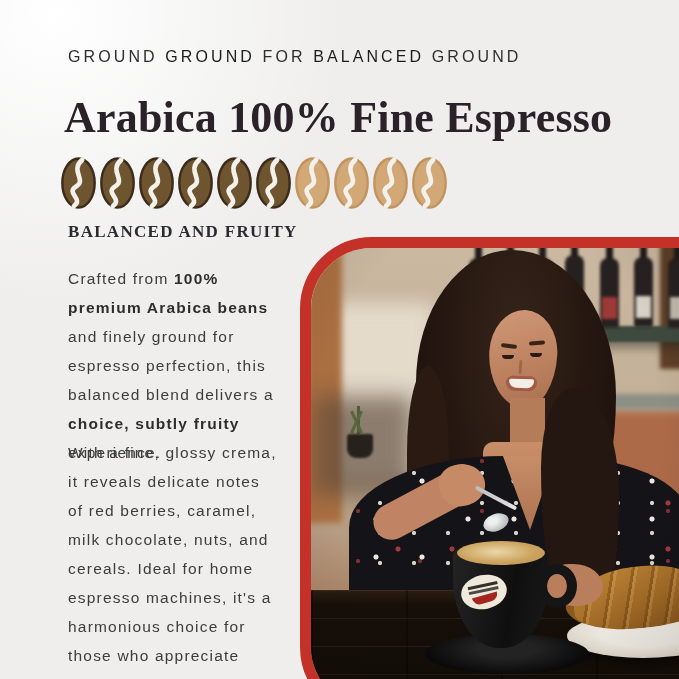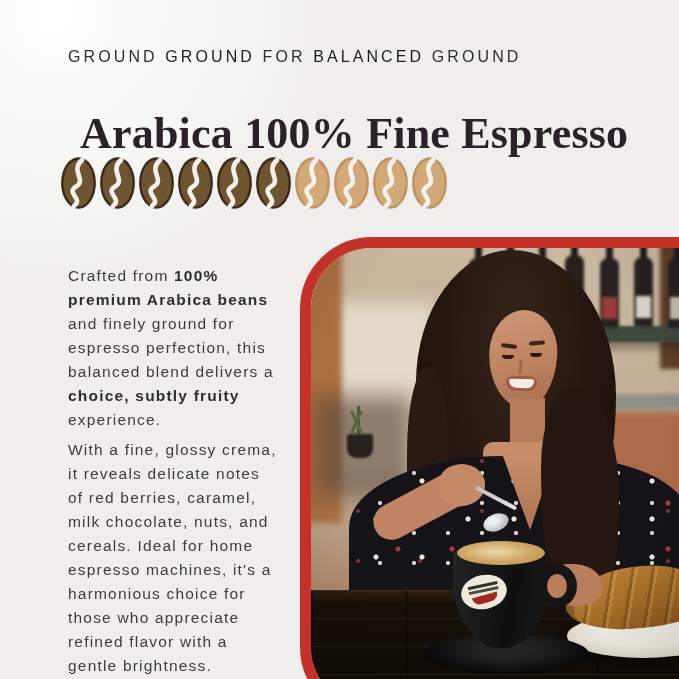--- a/index.html
+++ b/index.html
@@ -11,21 +11,21 @@
   .abs{position:absolute;}
   
   .tagline{left:68px;top:48px;font-size:16px;letter-spacing:3.1px;color:#2e2e2e;white-space:nowrap;}
   .tagline .b{font-weight:400;color:#1d1d1d;}
   .title{left:64px;top:92px;font-family:"Liberation Serif", serif;font-weight:700;
          font-size:44px;color:#2b2128;letter-spacing:0.2px;white-space:nowrap;}
   .beans{left:60px;top:155px;display:flex;gap:2px;}
   .bean{display:block;line-height:0;}
   .subtitle{left:68px;top:222px;font-family:"Liberation Serif", serif;font-weight:700;
             font-size:17px;letter-spacing:1.3px;color:#2a2a31;white-space:nowrap;}
-  .para{left:68px;width:250px;font-size:15.5px;line-height:24px;letter-spacing:1.2px;
+  .para{left:68px;width:250px;font-size:15.5px;line-height:29px;letter-spacing:1.2px;
         color:#3c3c3c;white-space:pre-line;}
   .para .b{font-weight:700;color:#2d2d2d;}
   .para1{top:264px;}
   .para2{top:438px;}
   
   .photo-frame{left:300px;top:237px;right:-40px;bottom:-40px;
     border:11px solid #c43129;border-radius:72px 0 0 72px;overflow:hidden;background:#c7b49d;}
   .scene{position:absolute;inset:0;}
   .scene div{position:absolute;}
   .wall{inset:0;background:linear-gradient(180deg,#cab8a1 0%,#c2ae95 42%,#b69c83 62%,#a87c5c 82%,#9c6e4e 100%);}
@@ -115,21 +115,21 @@
                    border-radius:0 0 12px 12px;transform:rotate(-4deg);}
   .vignette{inset:0;background:radial-gradient(ellipse at 45% 40%,rgba(0,0,0,0) 55%,rgba(20,10,5,.18) 100%);}
 </style>
 </head>
 <body>
 
 <div class="canvas">
 
   <div class="abs tagline"><span>GROUND </span><span class="b">GROUND</span><span> FOR </span><span class="b">BALANCED</span><span> GROUND</span></div>
 
-  <h1 class="abs title" style="margin:16px;">Arabica 100% Fine Espresso</h1>
+  <h1 class="abs title" style="margin:0;">Arabica 100% Fine Espresso</h1>
 
   <div class="abs beans">
       <span class="bean"><svg viewBox="0 0 40 58" width="37" height="56">
           <ellipse cx="20" cy="29" rx="17.5" ry="26.5" fill="#6f5430" stroke="#3b2b1a" stroke-width="2.6"></ellipse>
           <path d="M24 4 C 10 16, 30 26, 17 33 C 6 40, 26 46, 15 54" fill="none" stroke="#f3f1ec" stroke-width="5" stroke-linecap="round"></path>
         </svg></span>
       <span class="bean"><svg viewBox="0 0 40 58" width="37" height="56">
           <ellipse cx="20" cy="29" rx="17.5" ry="26.5" fill="#6f5430" stroke="#3b2b1a" stroke-width="2.6"></ellipse>
           <path d="M24 4 C 10 16, 30 26, 17 33 C 6 40, 26 46, 15 54" fill="none" stroke="#f3f1ec" stroke-width="5" stroke-linecap="round"></path>
         </svg></span>
@@ -160,20 +160,21 @@
       <span class="bean"><svg viewBox="0 0 40 58" width="37" height="56">
           <ellipse cx="20" cy="29" rx="17.5" ry="26.5" fill="#d2a877" stroke="#c1945f" stroke-width="2.6"></ellipse>
           <path d="M24 4 C 10 16, 30 26, 17 33 C 6 40, 26 46, 15 54" fill="none" stroke="#f3f1ec" stroke-width="5" stroke-linecap="round"></path>
         </svg></span>
       <span class="bean"><svg viewBox="0 0 40 58" width="37" height="56">
           <ellipse cx="20" cy="29" rx="17.5" ry="26.5" fill="#d2a877" stroke="#c1945f" stroke-width="2.6"></ellipse>
           <path d="M24 4 C 10 16, 30 26, 17 33 C 6 40, 26 46, 15 54" fill="none" stroke="#f3f1ec" stroke-width="5" stroke-linecap="round"></path>
         </svg></span>
     </div>
 
+  <div class="abs subtitle">BALANCED AND FRUITY</div>
 
   <p class="abs para para1" style="margin:0;"><span>Crafted from </span><span class="b">100%
 premium Arabica beans</span><span>
 and finely ground for
 espresso perfection, this
 balanced blend delivers a
 </span><span class="b">choice, subtly fruity</span><span>
 experience.</span></p>
 
   <p class="abs para para2" style="margin:0;">With a fine, glossy crema,

